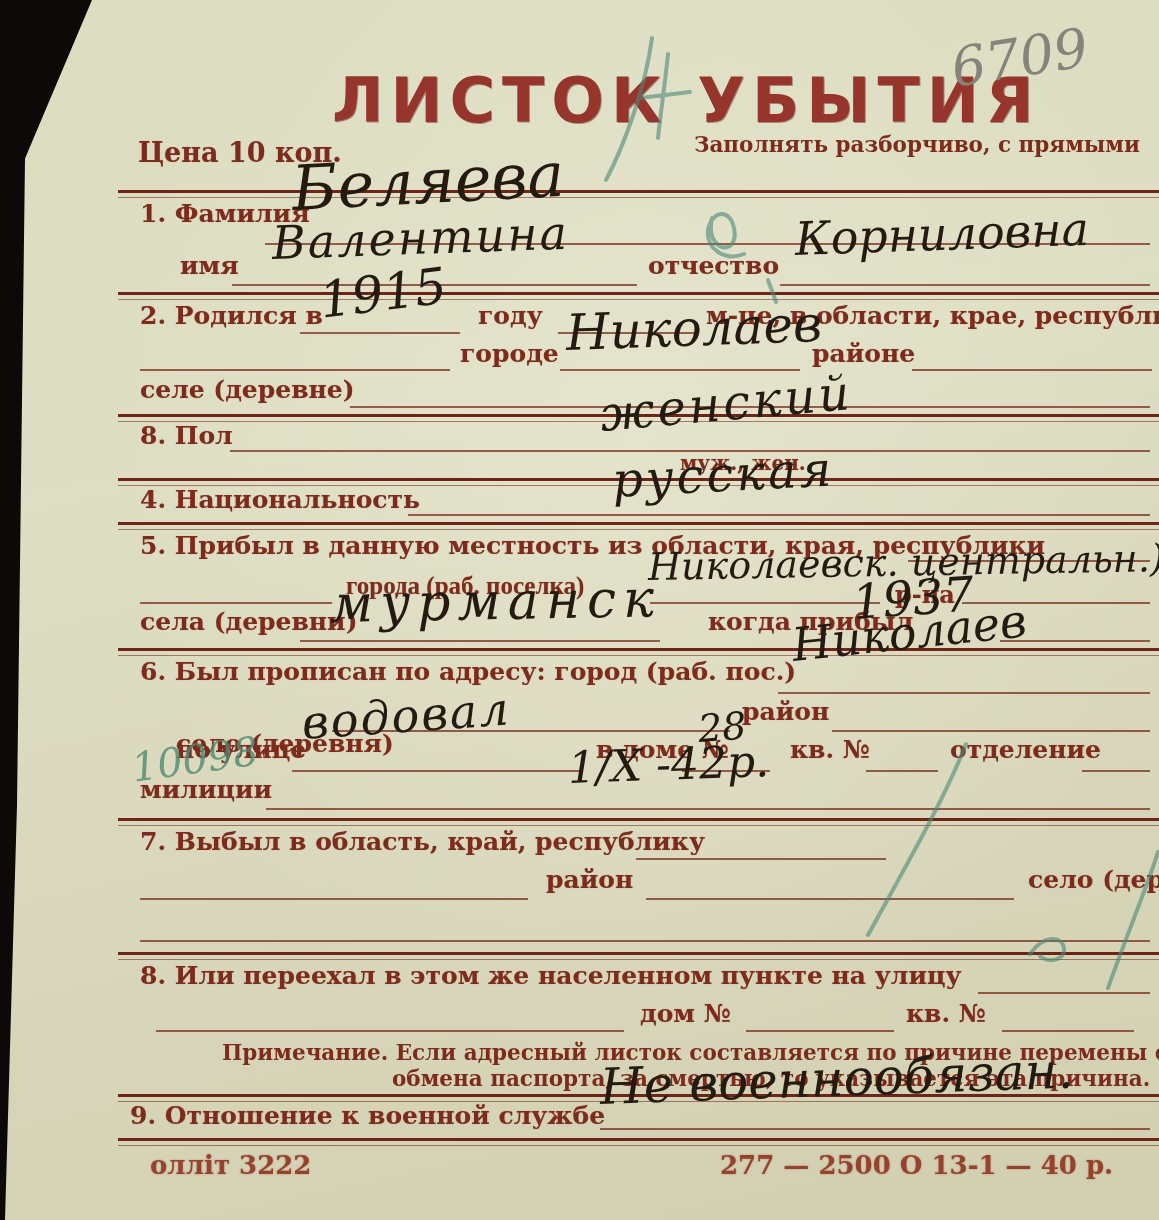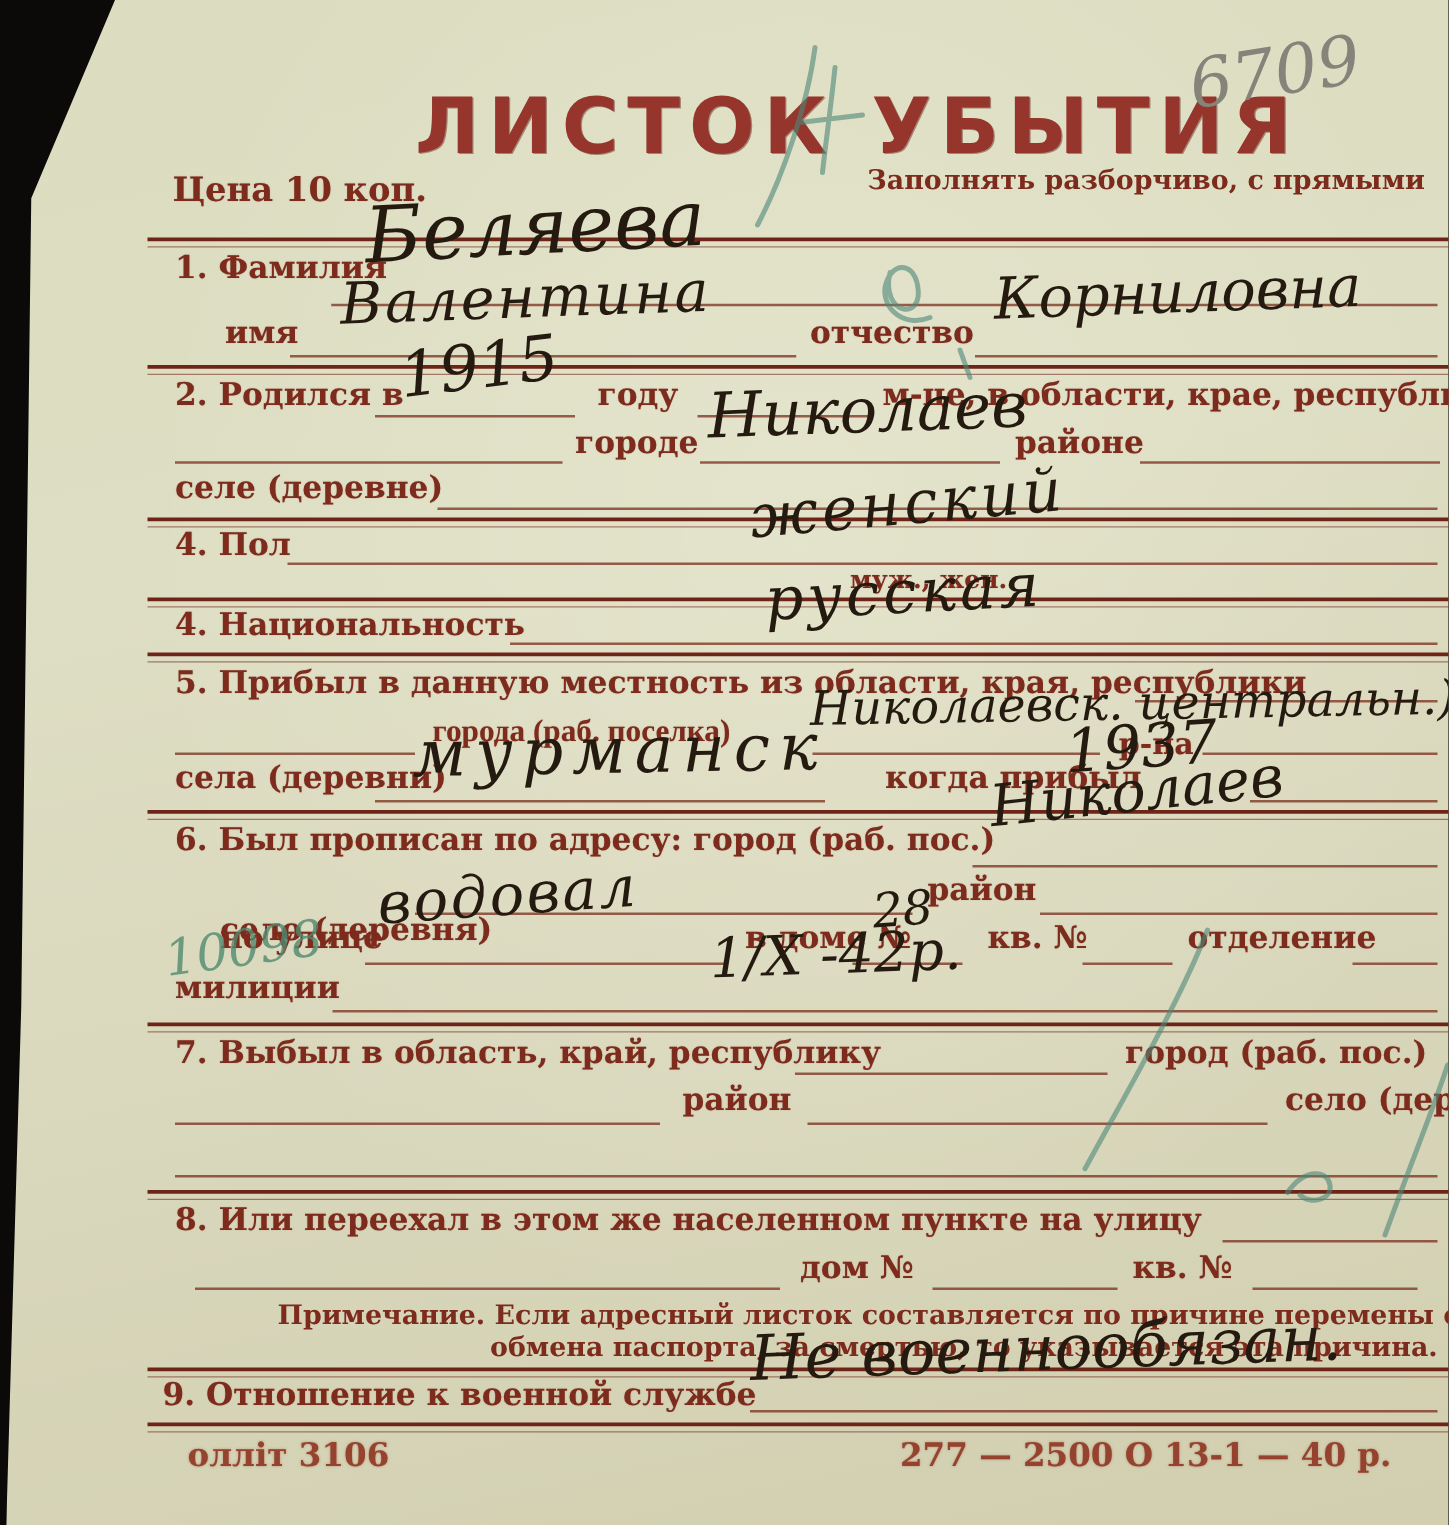--- a/index.html
+++ b/index.html
@@ -75,21 +75,21 @@
   <div class="ul" style="left:140px;top:369px;width:310px;"></div>
   <div class="lbl" style="left:460px;top:340px;">городе</div>
   <div class="hw" style="left:566px;top:308px;font-size:50px;transform:rotate(-2deg);">Николаев</div>
   <div class="ul" style="left:560px;top:369px;width:240px;"></div>
   <div class="lbl" style="left:812px;top:340px;">районе</div>
   <div class="ul" style="left:912px;top:369px;width:240px;"></div>
   <div class="lbl" style="left:140px;top:376px;">селе (деревне)</div>
   <div class="ul" style="left:350px;top:406px;width:800px;"></div>
   <div class="rule" style="top:414px;"></div>
 
-  <div class="lbl" style="left:140px;top:422px;">4. Пол</div>
+  <div class="lbl" style="left:140px;top:422px;">8. Пол</div>
   <div class="hw" style="left:600px;top:390px;font-size:48px;transform:rotate(-5deg);letter-spacing:3px;">женский</div>
   <div class="ul" style="left:230px;top:450px;width:920px;"></div>
   <div class="lbl" style="left:680px;top:452px;font-size:20px;">муж., жен.</div>
   <div class="rule" style="top:478px;"></div>
 
   <div class="lbl" style="left:140px;top:486px;">4. Национальность</div>
   <div class="hw" style="left:612px;top:456px;font-size:48px;transform:rotate(-3deg);letter-spacing:3px;">русская</div>
   <div class="ul" style="left:408px;top:514px;width:742px;"></div>
   <div class="rule" style="top:522px;"></div>
 
@@ -127,21 +127,20 @@
   <div class="lbl" style="left:950px;top:736px;">отделение</div>
   <div class="ul" style="left:1082px;top:770px;width:68px;"></div>
   <div class="lbl" style="left:140px;top:776px;">милиции</div>
   <div class="hw pencil-green" style="left:132px;top:748px;font-size:40px;transform:rotate(-8deg);z-index:4;">10098</div>
   <div class="ul" style="left:266px;top:808px;width:884px;"></div>
   <div class="hw" style="left:568px;top:746px;font-size:44px;transform:rotate(-2deg);z-index:3;">1/X -42р.</div>
   <div class="rule" style="top:818px;"></div>
 
   <div class="lbl" style="left:140px;top:828px;">7. Выбыл в область, край, республику</div>
   <div class="ul" style="left:636px;top:858px;width:250px;"></div>
-  <div class="lbl" style="left:900px;top:828px;">город (раб. пос.)</div>
   <div class="ul" style="left:140px;top:898px;width:388px;"></div>
   <div class="lbl" style="left:546px;top:866px;">район</div>
   <div class="ul" style="left:646px;top:898px;width:368px;"></div>
   <div class="lbl" style="left:1028px;top:866px;">село (деревню)</div>
   <div class="ul" style="left:140px;top:940px;width:1010px;"></div>
   <div class="rule" style="top:952px;"></div>
 
   <div class="lbl" style="left:140px;top:962px;">8. Или переехал в этом же населенном пункте на улицу</div>
   <div class="ul" style="left:978px;top:992px;width:172px;"></div>
   <div class="ul" style="left:156px;top:1030px;width:468px;"></div>
@@ -152,21 +151,21 @@
 
   <div class="note" style="left:222px;top:1040px;">Примечание. Если адресный листок составляется по причине перемены фамилии,</div>
   <div class="note" style="left:392px;top:1066px;">обмена паспорта, за смертью, то указывается эта причина.</div>
   <div class="rule" style="top:1094px;"></div>
 
   <div class="lbl" style="left:130px;top:1102px;">9. Отношение к военной службе</div>
   <div class="hw" style="left:600px;top:1062px;font-size:50px;transform:rotate(-2deg);z-index:3;">Не военнообязан.</div>
   <div class="ul" style="left:600px;top:1128px;width:550px;"></div>
   <div class="rule" style="top:1138px;"></div>
 
-  <div class="footer-txt" style="left:150px;top:1150px;font-size:26px;">оллiт 3106</div>
+  <div class="footer-txt" style="left:150px;top:1150px;font-size:26px;">оллiт 3222</div>
   <div class="footer-txt" style="left:720px;top:1150px;font-size:26px;">277 — 2500 О 13-1 — 40 р.</div>
 
   <svg class="marks" width="1159" height="1220" viewBox="0 0 1159 1220">
     <g stroke="#4d8878" stroke-width="4" fill="none" opacity="0.6" stroke-linecap="round">
       <path d="M652,38 C646,84 626,142 606,180"></path>
       <path d="M668,54 C664,92 660,118 658,138 M640,98 L690,92"></path>
       <path d="M712,218 C704,252 740,258 734,228 C730,208 712,210 708,230 C706,248 724,262 744,254"></path>
       <path d="M868,935 C908,862 944,800 966,744"></path>
       <path d="M1108,988 C1128,932 1148,884 1158,852"></path>
       <path d="M1030,954 C1044,934 1062,936 1064,948 C1066,960 1048,964 1040,956"></path>

